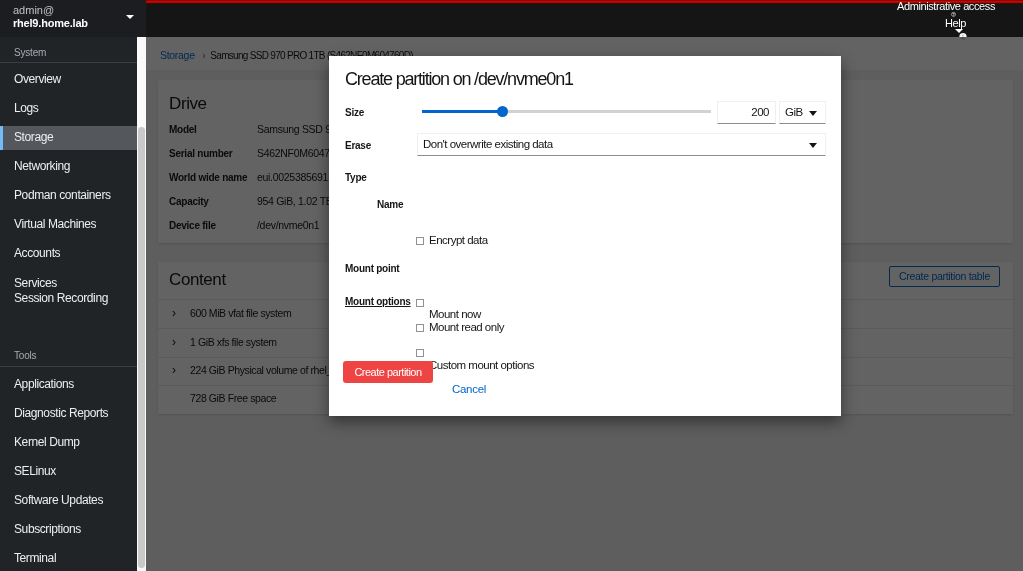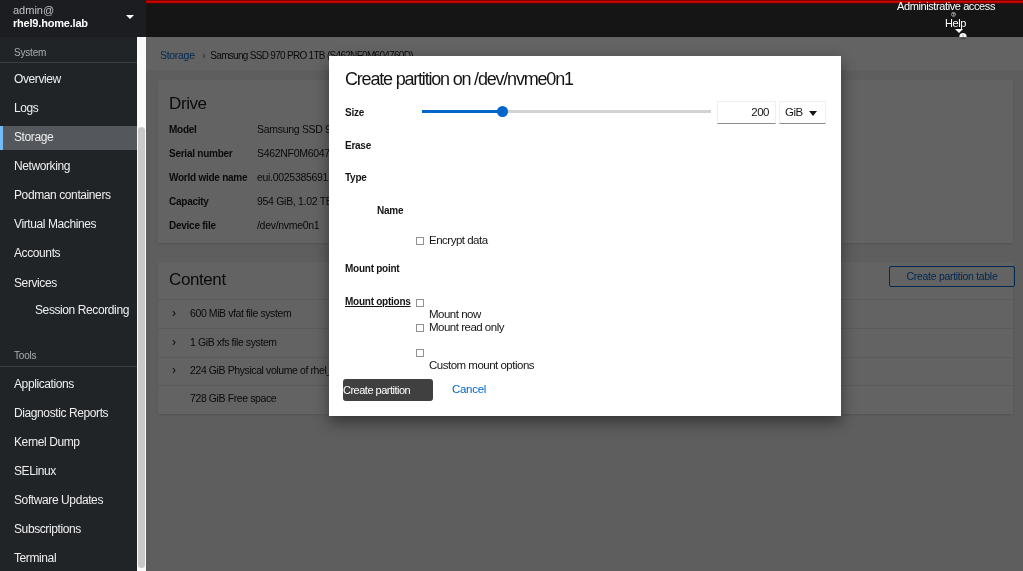--- a/index.html
+++ b/index.html
@@ -77,21 +77,21 @@
   <div class="navdiv" style="top:25px;"></div>
   <div class="navitem" style="top:35px;">Overview</div>
   <div class="navitem" style="top:64px;">Logs</div>
   <div class="abs" id="current"></div>
   <div class="navitem" style="top:93px;">Storage</div>
   <div class="navitem" style="top:122px;">Networking</div>
   <div class="navitem" style="top:151px;">Podman containers</div>
   <div class="navitem" style="top:180px;">Virtual Machines</div>
   <div class="navitem" style="top:209px;">Accounts</div>
   <div class="navitem" style="top:239px;">Services</div>
-  <div class="navitem" style="top:266px;margin-left:21px;">Session Recording</div>
+  <div class="navitem" style="top:254px;">Session Recording</div>
   <div class="navhead" style="top:313px;">Tools</div>
   <div class="navdiv" style="top:329px;"></div>
   <div class="navitem" style="top:340px;">Applications</div>
   <div class="navitem" style="top:369px;">Diagnostic Reports</div>
   <div class="navitem" style="top:398px;">Kernel Dump</div>
   <div class="navitem" style="top:427px;">SELinux</div>
   <div class="navitem" style="top:456px;">Software Updates</div>
   <div class="navitem" style="top:485px;">Subscriptions</div>
   <div class="navitem" style="top:514px;">Terminal</div>
 </div>
@@ -115,21 +115,21 @@
     <div class="dl-label" style="left:11px; top:116px;">Capacity</div>
     <div class="dl-value" style="left:99px; top:115px;">954 GiB, 1.02 TB</div>
     <div class="dl-label" style="left:11px; top:140px;">Device file</div>
     <div class="dl-value" style="left:99px; top:139px;">/dev/nvme0n1</div>
   </div>
 
   <div class="card" style="left:369px; top:43px; width:498px; height:163px;"></div>
 
   <div class="card" style="left:12px; top:225px; width:855px; height:152px;">
     <div class="cardtitle" style="left:11px; top:8px;">Content</div>
-    <div style="position:absolute; left:731px; top:4px; width:126px; height:21px; border:1px solid #0066cc; border-radius:2px; color:#0066cc; font-size:10.5px; letter-spacing:-0.3px; text-align:center; line-height:19px; white-space:nowrap;">Create partition table</div>
+    <div style="position:absolute; left:731px; top:4px; width:111px; height:21px; border:1px solid #0066cc; border-radius:2px; color:#0066cc; font-size:10.5px; letter-spacing:-0.3px; text-align:center; line-height:19px; white-space:nowrap;">Create partition table</div>
     <div class="row-line" style="top:37px;"></div>
     <div class="rowchev" style="left:14px; top:44px;">›</div>
     <div class="rowtext" style="left:32px; top:45px;">600 MiB vfat file system</div>
     <div class="row-line" style="top:66px;"></div>
     <div class="rowchev" style="left:14px; top:73px;">›</div>
     <div class="rowtext" style="left:32px; top:74px;">1 GiB xfs file system</div>
     <div class="row-line" style="top:95px;"></div>
     <div class="rowchev" style="left:14px; top:101px;">›</div>
     <div class="rowtext" style="left:32px; top:102px;">224 GiB Physical volume of rhel_rhel9</div>
     <div class="row-line" style="top:123px;"></div>
@@ -146,33 +146,36 @@
 
   <div style="position:absolute; left:93px; top:54px; width:289px; height:3px; background:#d2d2d2;"></div>
   <div style="position:absolute; left:93px; top:54px; width:80px; height:3px; background:#0066cc;"></div>
   <div style="position:absolute; left:168px; top:50px; width:11px; height:11px; border-radius:50%; background:#0066cc;"></div>
   <div class="ctl" style="left:388px; top:45px; width:59px; text-align:right; padding-right:6px;">200</div>
   <div class="ctl" style="left:450px; top:45px; width:47px;">GiB
     <span class="selcaret" style="right:8px; top:9px;"></span>
   </div>
 
   <div class="flabel" style="top:84px;">Erase</div>
+  <div class="ctl" style="top:77px;">Don't overwrite existing data
+    <span class="selcaret" style="right:8px; top:9px;"></span>
+  </div>
 
   <div class="flabel" style="top:116px;">Type</div>
 
-  <div class="flabel" style="top:149px;padding-left:32px;">Name</div>
+  <div class="flabel" style="top:143px;padding-left:32px;">Name</div>
 
   <div class="cb" style="left:87px; top:181px;"></div>
   <div class="cblabel" style="left:100px; top:178px;">Encrypt data</div>
 
   <div class="flabel" style="top:207px;">Mount point</div>
 
   <div class="flabel" style="top:240px;text-decoration:underline;">Mount options</div>
   <div class="cb" style="left:87px; top:243px;"></div>
   <div class="cblabel" style="left:100px; top:252px;">Mount now</div>
   <div class="cb" style="left:87px; top:268px;"></div>
   <div class="cblabel" style="left:100px; top:265px;">Mount read only</div>
   <div class="cb" style="left:87px; top:293px;"></div>
   <div class="cblabel" style="left:100px; top:290px;margin-top:13px;">Custom mount options</div>
 
-  <div style="position:absolute; left:14px; top:323px; width:90px; height:22px; background:#404040; border-radius:3px; color:#fff; font-size:11px; letter-spacing:-0.5px; line-height:22px;">Create partition</div>
+  <div style="position:absolute; left:14px; top:305px; width:90px; height:22px; background:#ef4444; border-radius:3px; color:#fff; font-size:11px; letter-spacing:-0.5px; text-align:center; line-height:22px;">Create partition</div>
   <div style="position:absolute; left:123px; top:327px; font-size:11.5px; letter-spacing:-0.3px; color:#0066cc;">Cancel</div>
 </div>
 
 </body></html>

